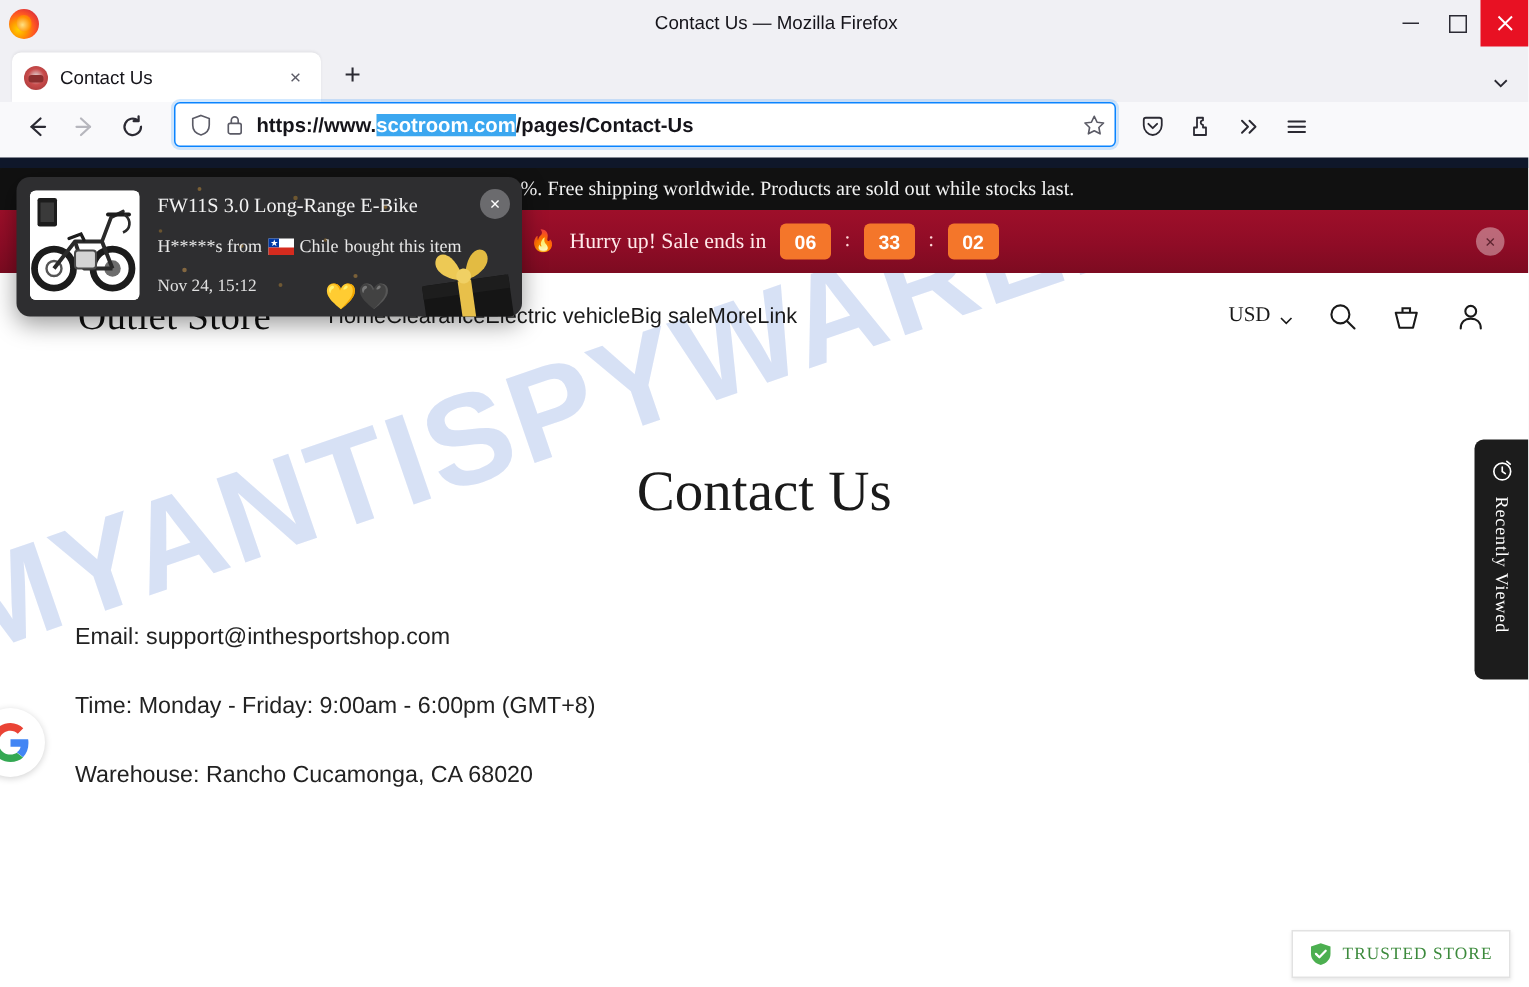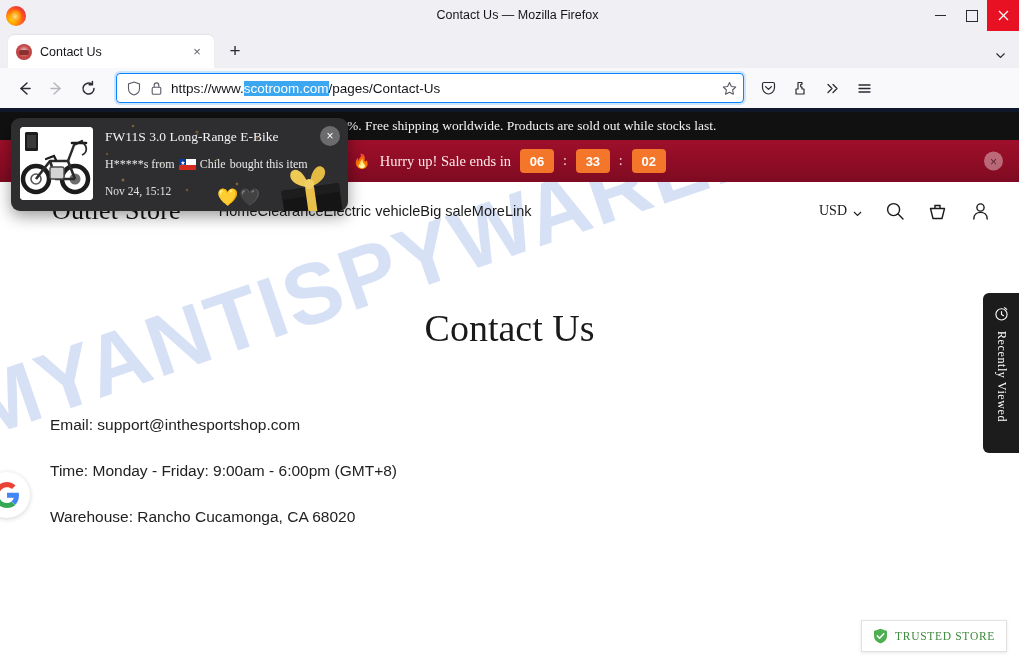--- a/index.html
+++ b/index.html
@@ -156,25 +156,26 @@
     color: #2b2a33;
     display: flex;
     align-items: center;
   }
 
   
   .navbar {
     height: 44px;
     background: #f9f9fb;
     display: flex;
-    align-items: center;
+    align-items: flex-start;
     padding: 0 8px;
     box-sizing: border-box;
     flex: 0 0 auto;
-    border-bottom: 4px solid #0f172a;
+    border-bottom: 7px solid #0f172a;
+    font-weight: bold;
   }
   .nav-icon-btn {
     width: 32px; height: 32px;
     display: flex; align-items: center; justify-content: center;
     color: #2b2a33;
     flex: 0 0 auto;
   }
   .nav-icon-btn.disabled { color: #b6b6bd; }
   .urlbar {
     flex: 1 1 auto;

